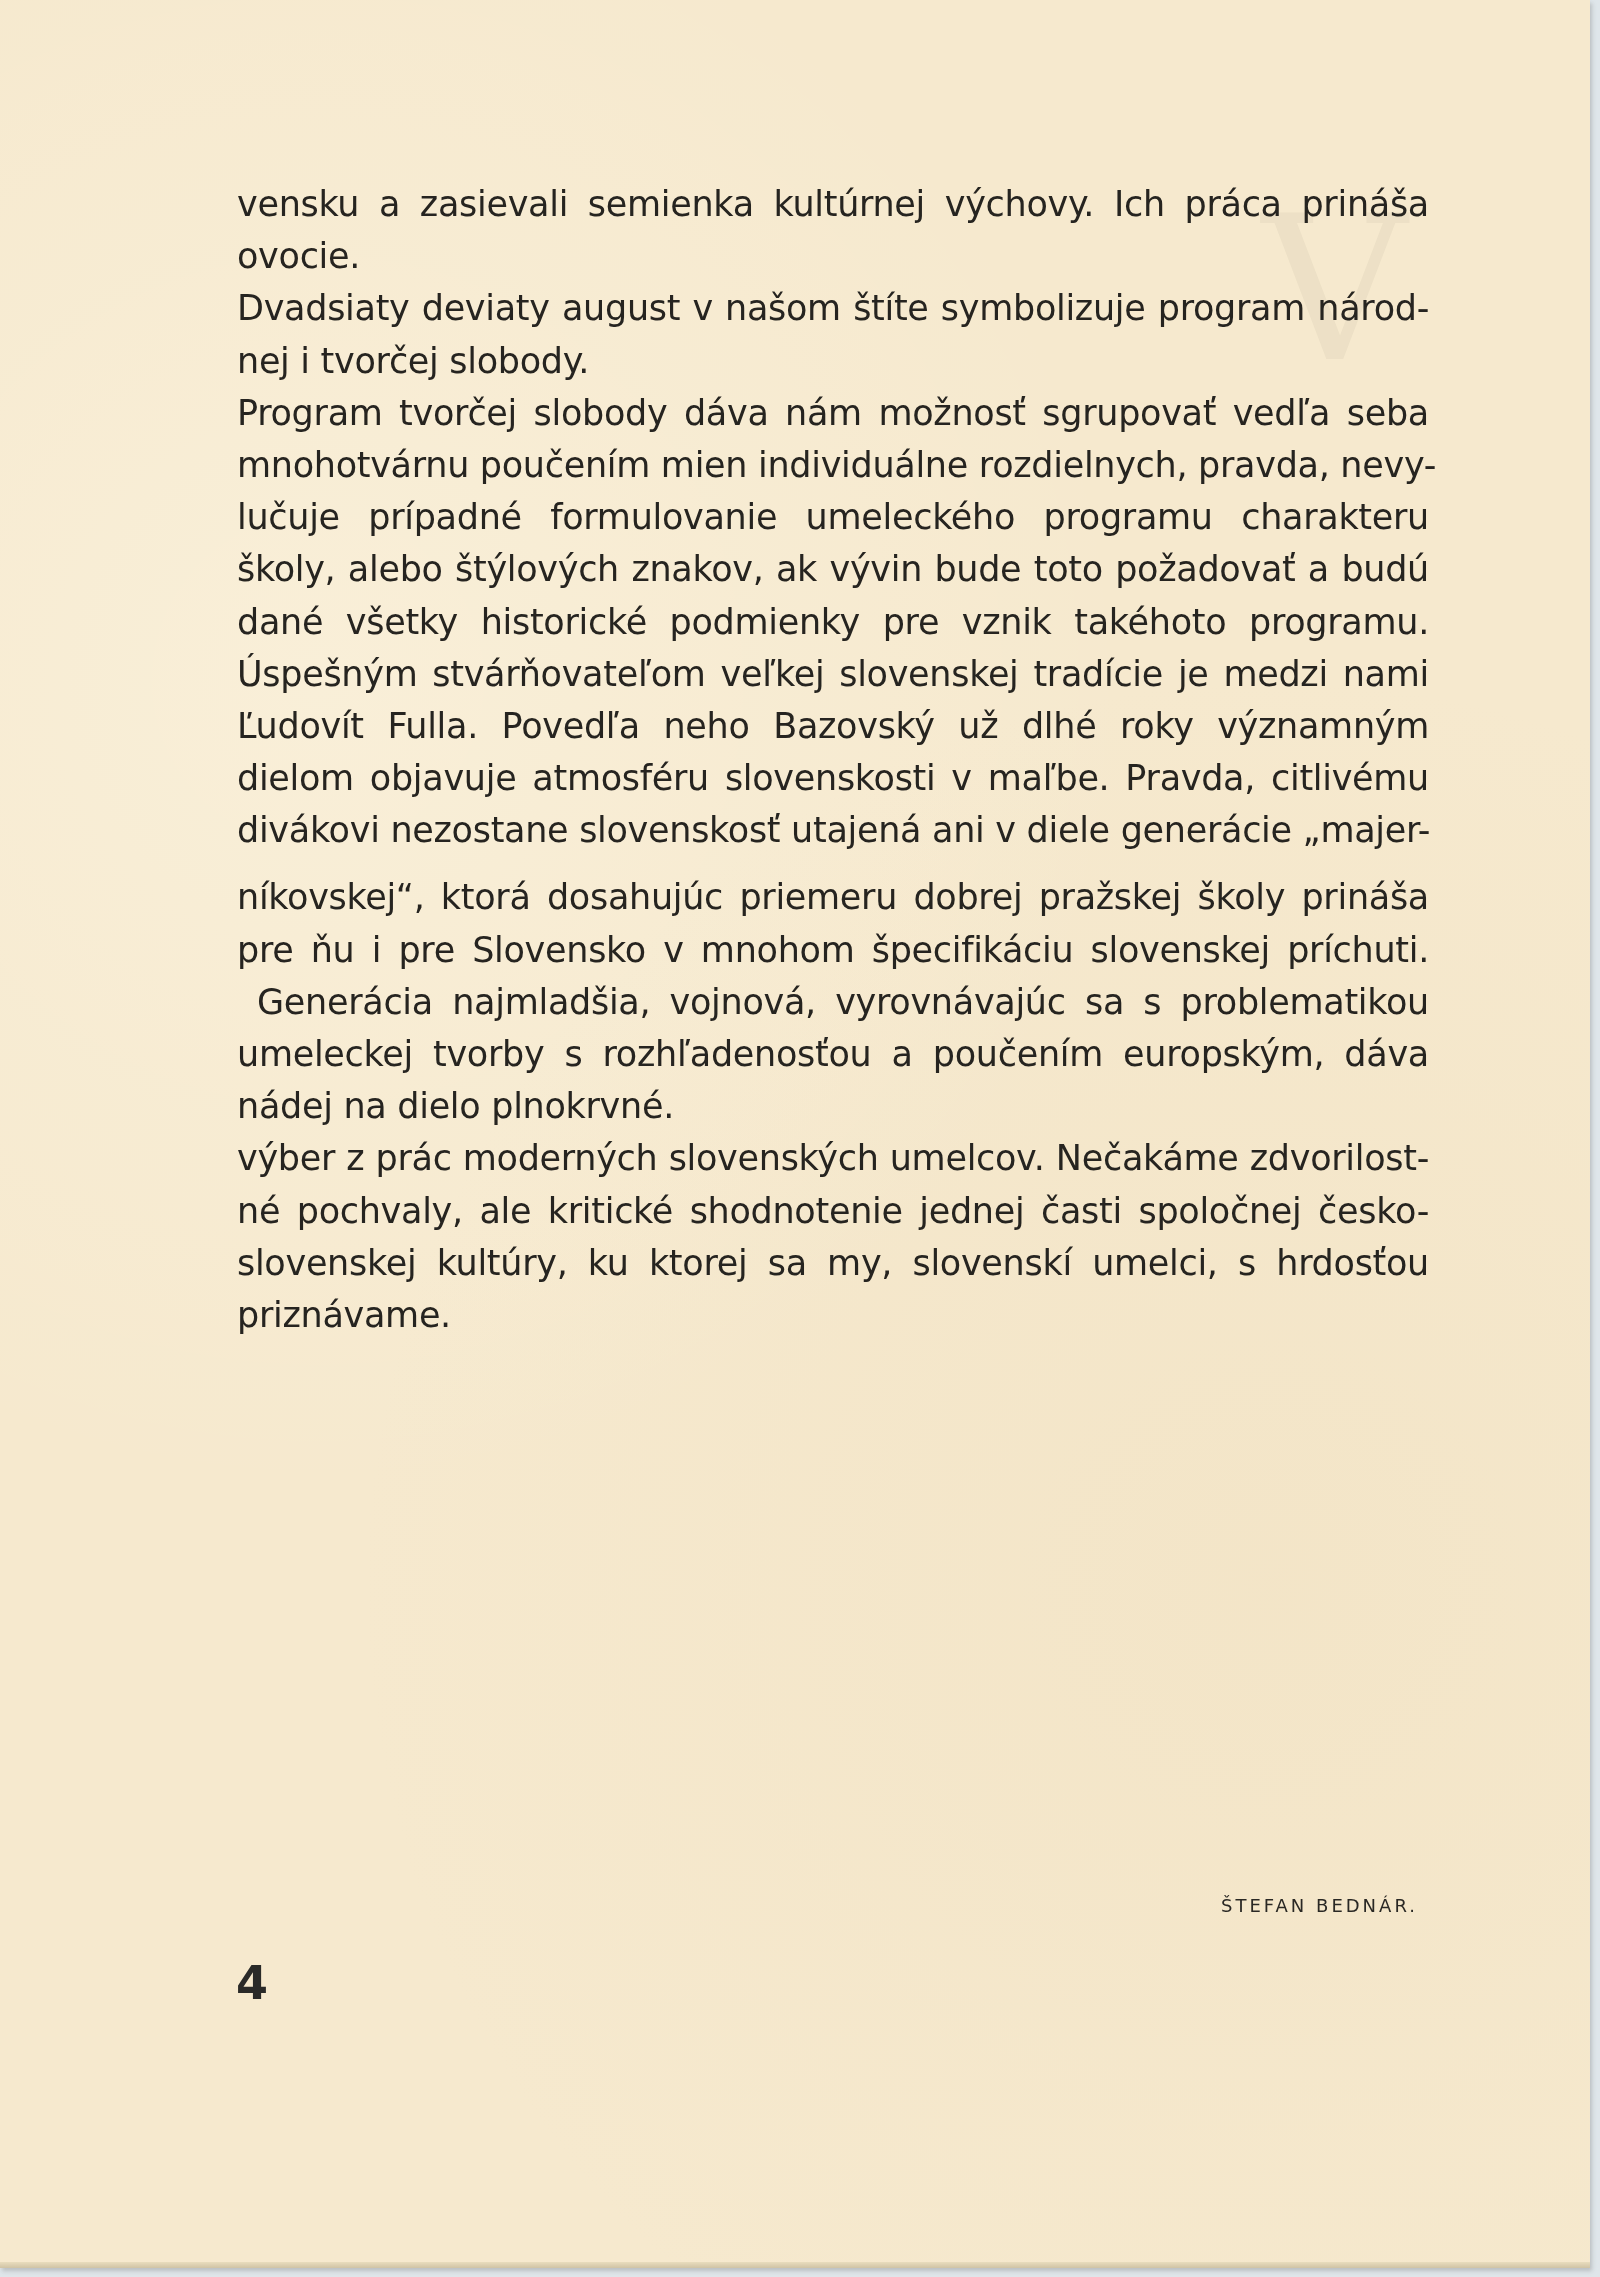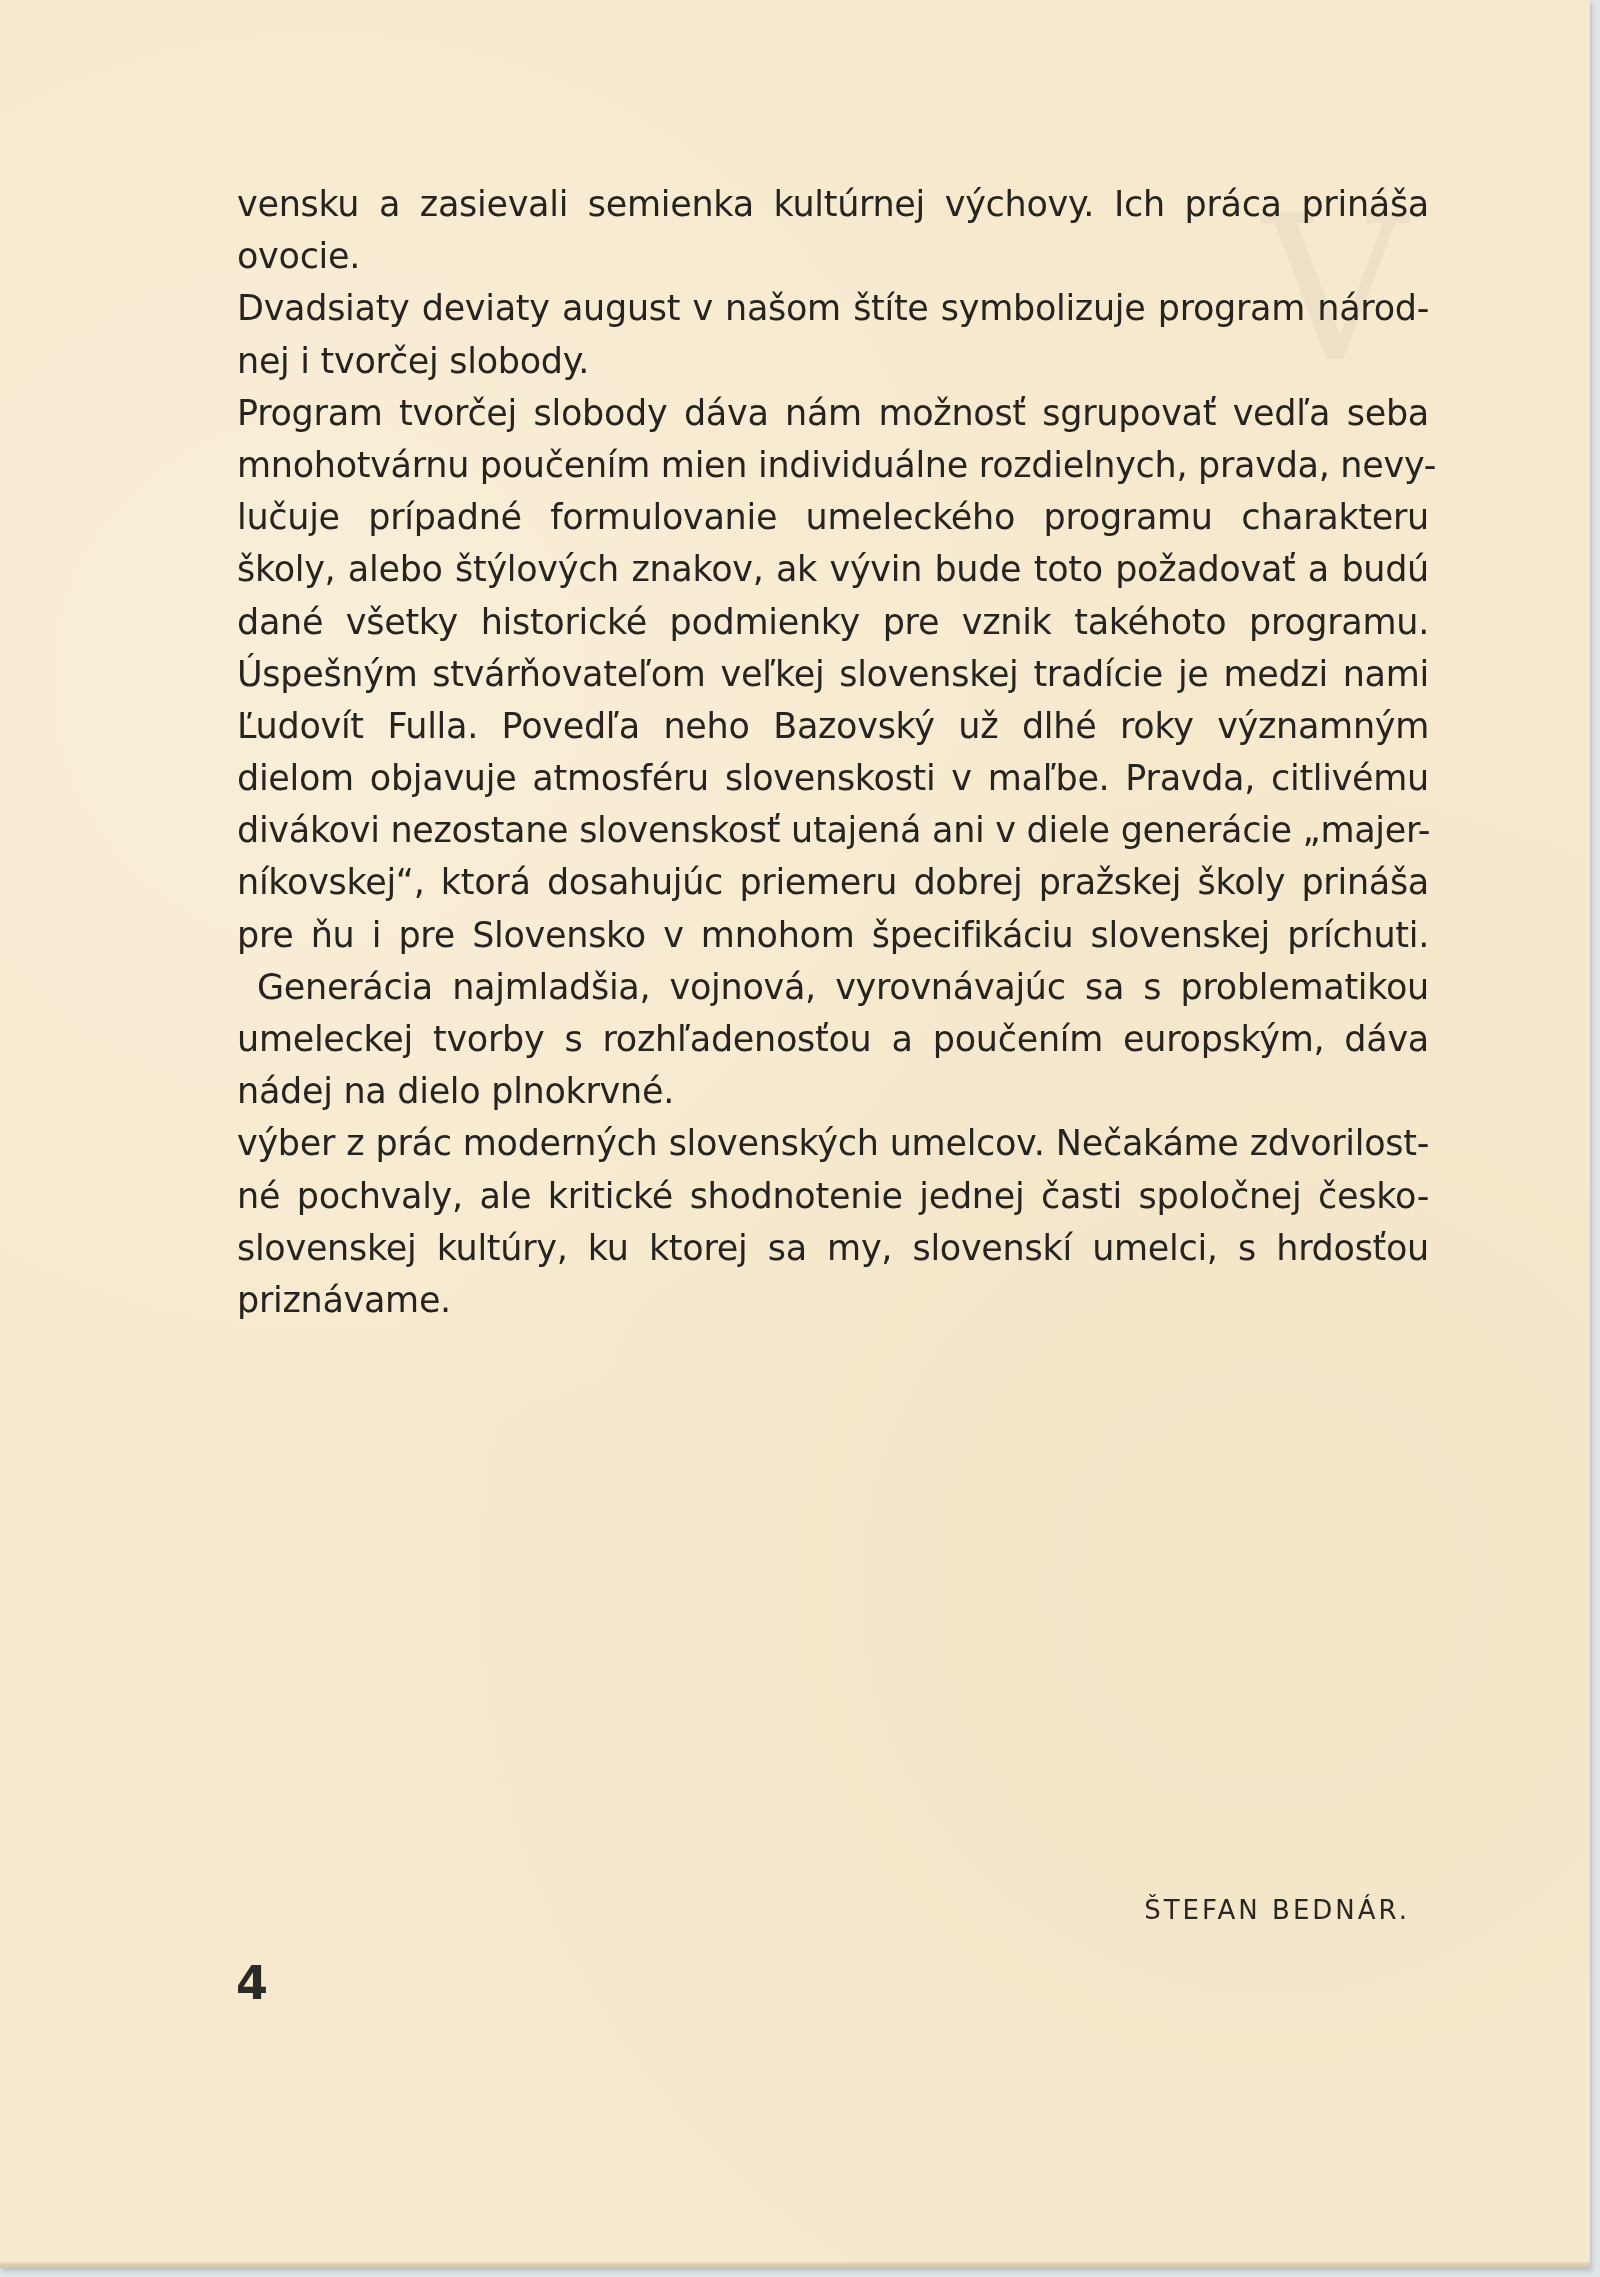--- a/index.html
+++ b/index.html
@@ -33,22 +33,22 @@
     font-size: 35px;
     letter-spacing: -0.3px;
   }
   .line {
     height: 52.2px; line-height: 52.2px;
     text-align: justify; text-align-last: justify;
     white-space: nowrap;
   }
   .line.last { text-align-last: left; }
   .signature {
-    position: absolute; right: 180px; top: 1895px;
-    font-size: 26px; letter-spacing: 3px; color: #2a2824; margin-left: 36px;
+    position: absolute; right: 172px; top: 1895px;
+    font-size: 18px; letter-spacing: 3px; color: #2a2824; margin-left: 36px;
   }
   .page-number {
     position: absolute; left: 236px; top: 1956px;
     font-size: 46px; font-weight: bold; color: #2a2a28;
   }
 </style>
 </head>
 <body>
 
 <div class="page">
@@ -69,21 +69,21 @@
     <div>
       <div class="line" style="word-spacing: 0px;">Program tvorčej slobody dáva nám možnosť sgrupovať vedľa seba</div>
       <div class="line" style="word-spacing: 0px;">mnohotvárnu poučením mien individuálne rozdielnych, pravda, nevy-</div>
       <div class="line" style="word-spacing: 0px;">lučuje prípadné formulovanie umeleckého programu charakteru</div>
       <div class="line" style="word-spacing: 0px;">školy, alebo štýlových znakov, ak vývin bude toto požadovať a budú</div>
       <div class="line" style="word-spacing: 0px;">dané všetky historické podmienky pre vznik takéhoto programu.</div>
       <div class="line" style="word-spacing: 0px;">Úspešným stvárňovateľom veľkej slovenskej tradície je medzi nami</div>
       <div class="line" style="word-spacing: 0px;">Ľudovít Fulla. Povedľa neho Bazovský už dlhé roky významným</div>
       <div class="line" style="word-spacing: 0px;">dielom objavuje atmosféru slovenskosti v maľbe. Pravda, citlivému</div>
       <div class="line" style="word-spacing: 0px;">divákovi nezostane slovenskosť utajená ani v diele generácie „majer-</div>
-      <div class="line" style="word-spacing: 0px;">níkovskej“, ktorá dosahujúc priemeru dobrej pražskej školy prináša</div>
+      <div class="line" style="word-spacing: 0px; margin-top: 15px;">níkovskej“, ktorá dosahujúc priemeru dobrej pražskej školy prináša</div>
       <div class="line" style="word-spacing: 0px;">pre ňu i pre Slovensko v mnohom špecifikáciu slovenskej príchuti.</div>
       <div class="line" style="word-spacing: 0px; margin-left: 20px;">Generácia najmladšia, vojnová, vyrovnávajúc sa s problematikou</div>
       <div class="line" style="word-spacing: 0px;">umeleckej tvorby s rozhľadenosťou a poučením europským, dáva</div>
       <div class="line last">nádej na dielo plnokrvné.</div>
     </div>
 
     <div>
       <div class="line" style="word-spacing: 0px;">výber z prác moderných slovenských umelcov. Nečakáme zdvorilost-</div>
       <div class="line" style="word-spacing: 0px;">né pochvaly, ale kritické shodnotenie jednej časti spoločnej česko-</div>
       <div class="line" style="word-spacing: 0px;">slovenskej kultúry, ku ktorej sa my, slovenskí umelci, s hrdosťou</div>

